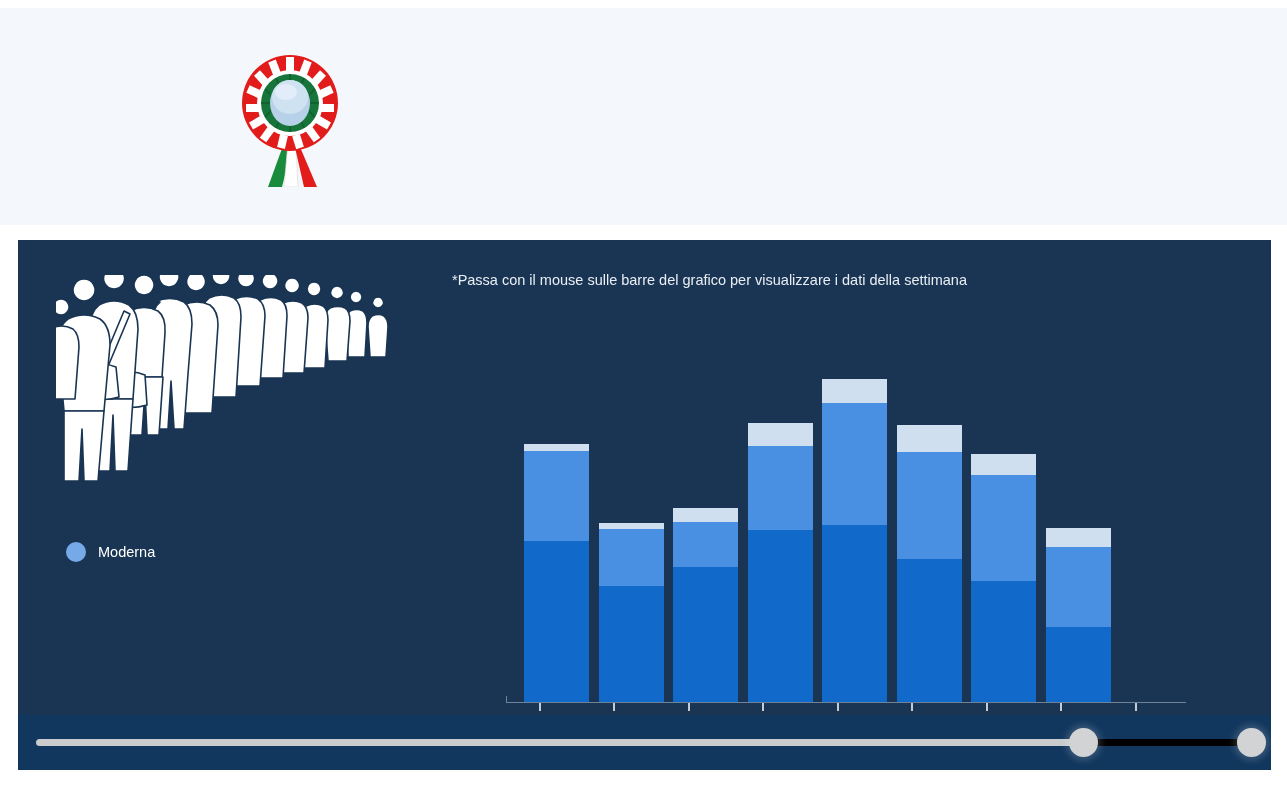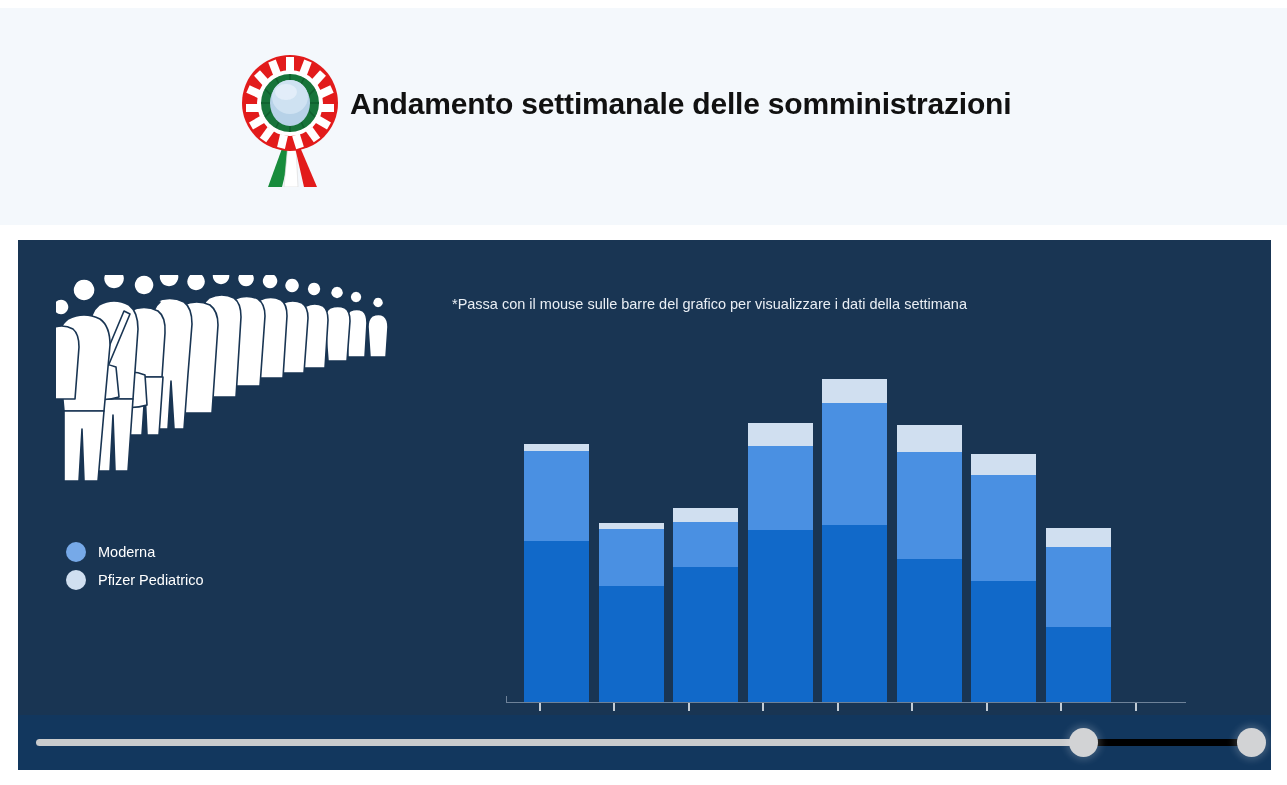--- a/index.html
+++ b/index.html
@@ -31,21 +31,20 @@
   
   .panel {
     position: absolute; left: 18px; top: 240px; width: 1253px; height: 530px;
     background: #193553; overflow: hidden;
   }
 
   .hint {
     position: absolute; left: 0; top: 32px; width: 100%;
     text-align: center; color: #e9eef4; font-size: 14.5px;
     padding-left: 130px;
-    margin-top: 24px;
   }
 
   
   .crowd { position: absolute; left: 38px; top: 35px; width: 380px; height: 215px; }
   .crowd svg { display: block; }
 
   
   .legend { position: absolute; left: 48px; top: 298px; }
   .legend-row { display: flex; align-items: center; height: 28px; }
   .legend-dot {
@@ -143,21 +142,20 @@
             <line x1="23" y1="56" x2="36" y2="56"></line>
             <line x1="27" y1="42" x2="35" y2="50"></line>
             <line x1="38" y1="31" x2="43" y2="42"></line>
           </g>
 
           <ellipse cx="52" cy="56" rx="20" ry="23" fill="#b7d2e8"></ellipse>
           <ellipse cx="52" cy="50" rx="18" ry="17" fill="#cfe2f2"></ellipse>
           <ellipse cx="48" cy="45" rx="11" ry="8" fill="#e6f0fa" opacity="0.8"></ellipse>
         </svg>
       </div>
-      <div class="header-title">Andamento settimanale delle somministrazioni</div>
     </div>
   </div>
 
   <div class="panel">
 
     <div class="hint">*Passa con il mouse sulle barre del grafico per visualizzare i dati della settimana</div>
 
     <div class="crowd">
       <svg width="380" height="215" viewBox="0 0 380 215">
         <g fill="#ffffff" stroke="#193553" stroke-width="1.6" stroke-linejoin="round">
@@ -203,24 +201,20 @@
           <path d="M5 40 a8 8 0 1 1 0.1 0 z"></path>
           <path d="M-6 54 q12 -6 23 0 q6 5 6 18 l-4 52 h-27 l-4 -52 q0 -13 6 -18 z"></path>
         </g>
       </svg>
     </div>
 
     <div class="legend">
       <div class="legend-row">
         <span class="legend-dot" style="background:#76a9e8"></span>
         <span class="legend-label">Moderna</span>
-      </div>
-      <div class="legend-row">
-        <span class="legend-dot" style="background:#d0dff0"></span>
-        <span class="legend-label">Pfizer Pediatrico</span>
       </div>
     </div>
 
     <div class="chart">
       <div class="plot" id="plot-area">
           <div class="bar" style="left: 18px;">
             <div class="seg" style="height: 7px; background: rgb(208, 223, 240);"></div>
             <div class="seg" style="height: 90px; background: rgb(74, 144, 226);"></div>
             <div class="seg" style="height: 161px; background: rgb(17, 105, 201);"></div>
           </div>

